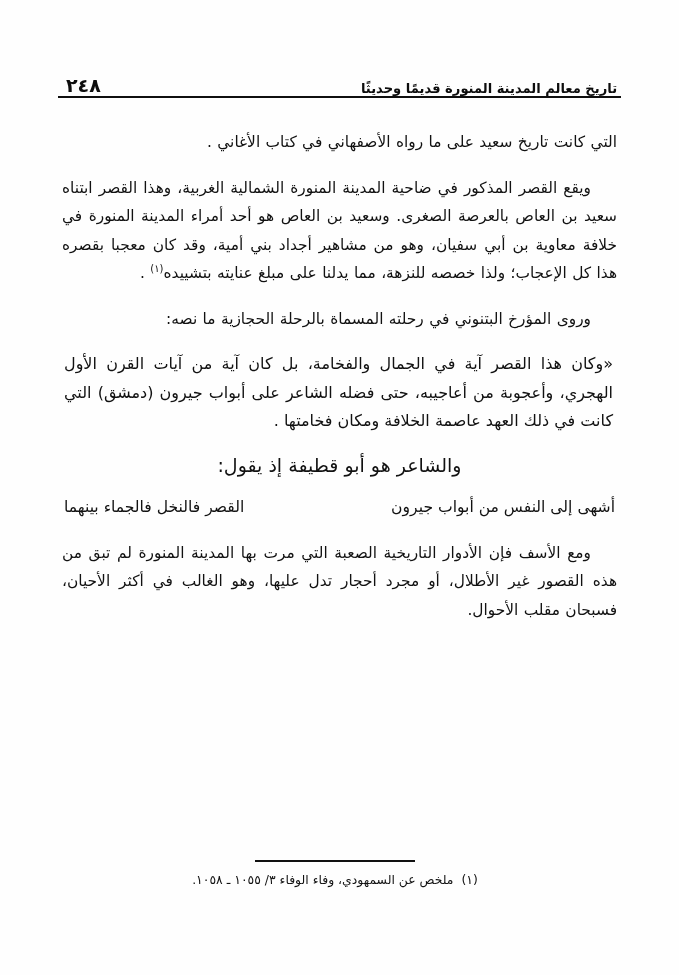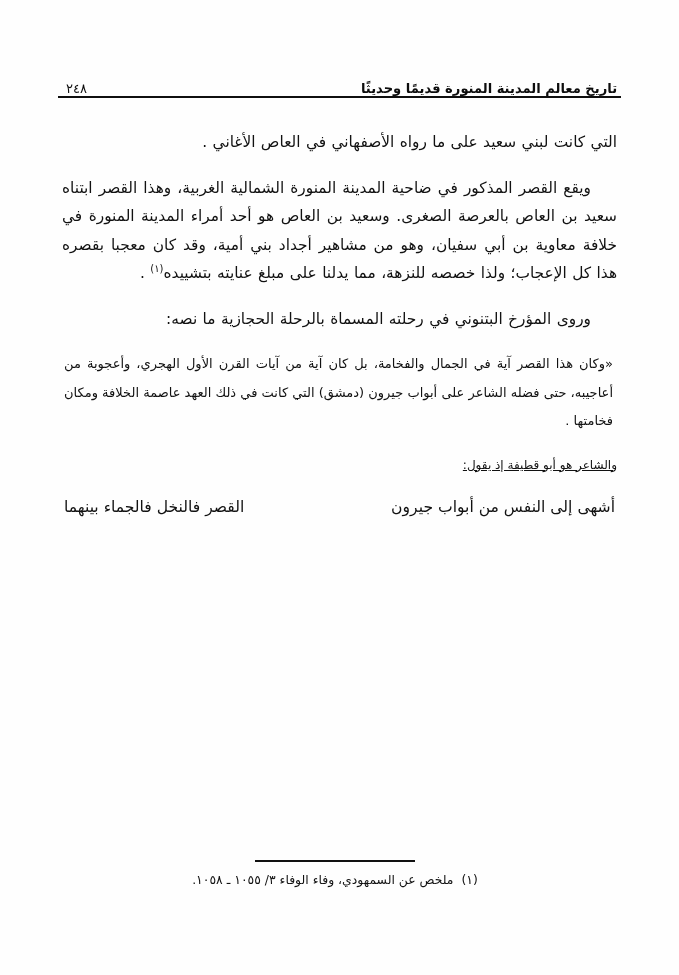--- a/index.html
+++ b/index.html
@@ -38,22 +38,22 @@
   .head-title {
     font-size: 13.5px;
     font-weight: 700;
     letter-spacing: 0px;
     color: #0d0d0d;
     white-space: nowrap;
     transform: scaleX(0.97);
     transform-origin: right bottom;
   }
   .head-folio {
-    font-size: 13px;
-    font-weight: 400;
+    font-size: 19px;
+    font-weight: 700;
     color: #0d0d0d;
     padding-left: 4px;
   }
   .head-rule {
     position: absolute;
     top: 96px;
     left: 58px;
     right: 58px;
     height: 2px;
     background: #0f0f0f;
@@ -81,34 +81,33 @@
 
   
   p.continuation {
     text-indent: 0;
     text-align: justify;
   }
 
   
   p.quote {
     margin: 0 0 16px 0;
-    font-size: 13px;
+    font-size: 16px;
     line-height: 28.5px;
     text-indent: 0;
     padding: 0 4px 0 2px;
   }
 
   
   p.lead-in {
     margin: 0 0 14px 0;
-    font-size: 12px;
+    font-size: 19px;
     line-height: 27px;
-    text-align: right;
+    text-align: center;
     text-indent: 0;
-    text-decoration: underline;
   }
 
   
   .verse {
     margin: 0 0 18px 0;
     display: flex;
     justify-content: space-between;
     align-items: baseline;
     font-size: 15.6px;
     line-height: 28px;
@@ -159,36 +158,37 @@
 <div class="page">
 
   <div class="running-head">
     <span class="head-title">تاريخ معالم المدينة المنورة قديمًا وحديثًا</span>
     <span class="head-folio">٢٤٨</span>
   </div>
   <div class="head-rule"></div>
 
   <div class="column">
 
-    <p class="para continuation">التي كانت لبني سعيد على ما رواه الأصفهاني في العاص الأغاني .</p>
+    <p class="para continuation">التي كانت تاريخ سعيد على ما رواه الأصفهاني في كتاب الأغاني .</p>
 
     <p class="para"><span>ويقع القصر المذكور في ضاحية المدينة المنورة الشمالية الغربية، وهذا القصر ابتناه سعيد بن العاص بالعرصة الصغرى. وسعيد بن العاص هو أحد أمراء المدينة المنورة في خلافة معاوية بن أبي سفيان، وهو من مشاهير أجداد بني أمية، وقد كان معجبا بقصره هذا كل الإعجاب؛ ولذا خصصه للنزهة، مما يدلنا على مبلغ عنايته بتشييده</span><sup class="fn-ref">(١)</sup><span> .</span></p>
 
     <p class="para">وروى المؤرخ البتنوني في رحلته المسماة بالرحلة الحجازية ما نصه:</p>
 
     <p class="quote">«وكان هذا القصر آية في الجمال والفخامة، بل كان آية من آيات القرن الأول الهجري، وأعجوبة من أعاجيبه، حتى فضله الشاعر على أبواب جيرون (دمشق) التي كانت في ذلك العهد عاصمة الخلافة ومكان فخامتها .</p>
 
     <p class="lead-in">والشاعر هو أبو قطيفة إذ يقول:</p>
 
     <div class="verse">
       <span class="hemistich second">أشهى إلى النفس من أبواب جيرون</span>
       <span class="hemistich first">القصر فالنخل فالجماء بينهما</span>
     </div>
 
 
+    <p class="para">ومع الأسف فإن الأدوار التاريخية الصعبة التي مرت بها المدينة المنورة لم تبق من هذه القصور غير الأطلال، أو مجرد أحجار تدل عليها، وهو الغالب في أكثر الأحيان، فسبحان مقلب الأحوال.</p>
 
   </div>
 
   <div class="footnote-zone">
     <div class="footnote-rule"></div>
     <div class="footnote">
       <span class="fn-marker">(١)</span><span class="fn-text">ملخص عن السمهودي، وفاء الوفاء ٣/ ١٠٥٥ ـ ١٠٥٨.</span>
     </div>
   </div>
 

